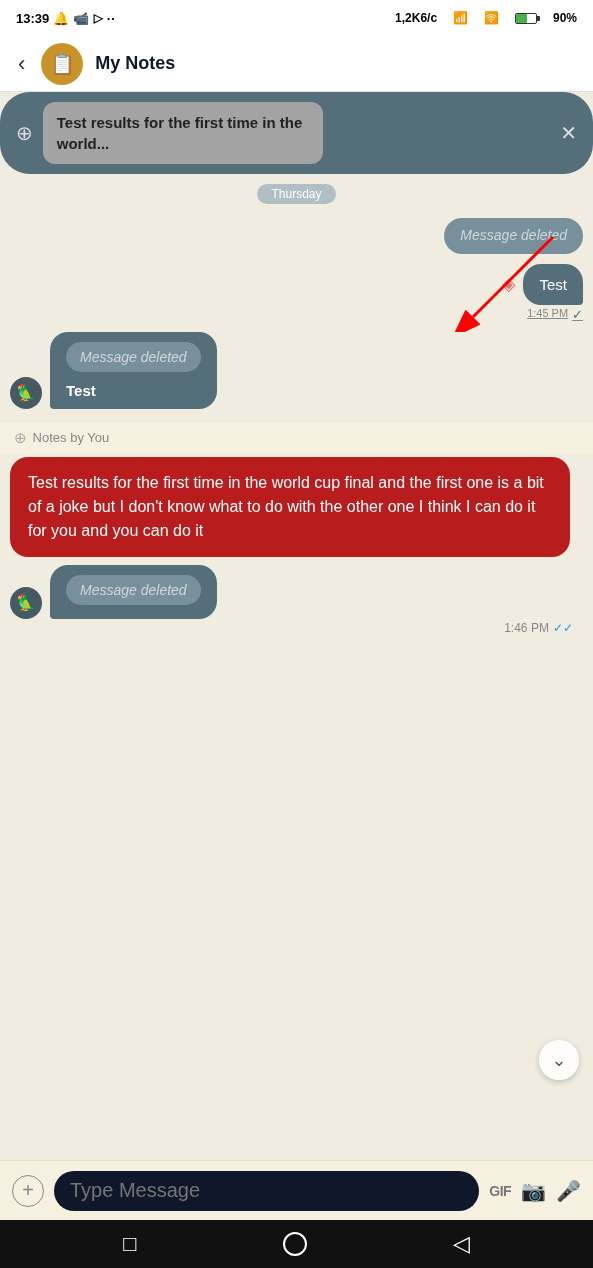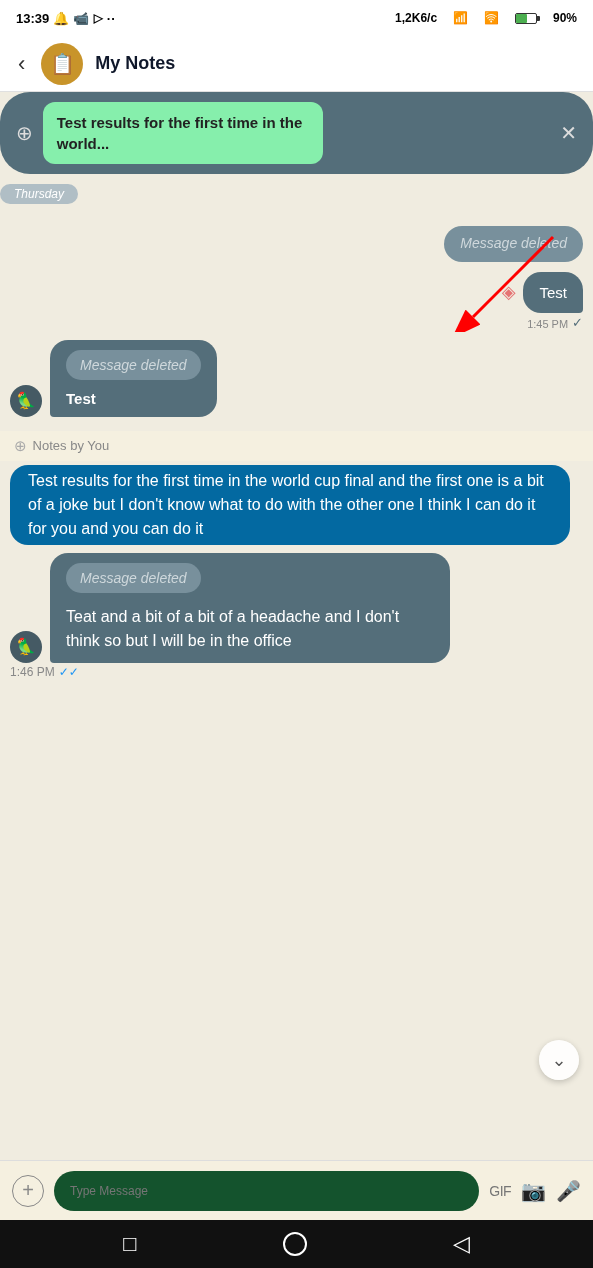--- a/index.html
+++ b/index.html
@@ -63,23 +63,23 @@
     .chat-area {
       flex: 1;
       background: #f0ece0;
       padding: 0;
       position: relative;
       overflow: hidden;
     }
 
     
     .day-divider {
-      margin: 10px 0 24px;
+      text-align: center;
+      margin: 10px 0 16px;
       position: relative;
-      font-style: italic;
     }
     .day-divider span {
       background: #b0bec5;
       color: #fff;
       font-size: 12px;
       padding: 3px 14px;
       border-radius: 10px;
     }
 
     
@@ -91,21 +91,21 @@
       padding: 10px 16px;
       display: flex;
       align-items: center;
       gap: 10px;
       width: 100%;
     }
     .pin-icon-small {
       color: #ddd; font-size: 20px; flex-shrink: 0;
     }
     .pinned-bubble {
-      background: #86efac;
+      background: #a3a3a3;
       border-radius: 12px;
       padding: 10px 14px;
       font-size: 15px;
       font-weight: 600;
       color: #222;
       max-width: 280px;
       line-height: 1.4;
     }
     .close-pin-btn {
       margin-left: auto;
@@ -143,21 +143,21 @@
       color: #cfd8dc;
       font-style: italic;
       border-radius: 18px;
       padding: 8px 16px;
       font-size: 14px;
     }
     .msg-out .meta {
       color: #888;
       font-size: 11px;
       margin-top: 2px;
-      display: flex; align-items: flex-end; gap: 4px;
+      display: flex; align-items: flex-start; gap: 4px; text-decoration: underline;
     }
     .check-mark { color: #546e7a; font-size: 13px; }
     .warning-icon { color: #e57373; font-size: 18px; }
 
     
     .msg-in {
       display: flex;
       flex-direction: column;
       align-items: flex-start;
       margin-bottom: 6px;
@@ -200,24 +200,24 @@
     .pin-banner-icon { font-size: 15px; color: #aaa; }
 
     
     .msg-long-out {
       display: flex;
       flex-direction: column;
       align-items: flex-start;
       margin: 0 10px 8px;
     }
     .msg-long-bubble {
-      background: #0369a1;
+      background: #b91c1c;
       color: #fff;
       border-radius: 18px;
-      padding: 4px 18px;
+      padding: 14px 18px;
       font-size: 16px;
       line-height: 1.5;
       width: 100%;
       max-width: 560px;
     }
 
     
     .scroll-btn {
       position: absolute;
       bottom: 80px;
@@ -231,21 +231,21 @@
       font-size: 18px;
       color: #555;
     }
 
     
     .msg-meta-right {
       text-align: right;
       padding-right: 14px;
       font-size: 12px;
       color: #888;
-      display: flex; align-items: center; justify-content: flex-start; gap: 4px;
+      display: flex; align-items: center; justify-content: flex-end; gap: 4px;
       margin-top: 2px;
     }
     .blue-check { color: #2196f3; }
 
     
     .input-bar {
       background: #f5f0e0;
       border-top: 1px solid #ddd;
       display: flex;
       align-items: center;
@@ -253,33 +253,33 @@
       gap: 10px;
       height: 60px;
     }
     .add-btn {
       width: 32px; height: 32px; border-radius: 50%; border: 1.5px solid #888;
       display: flex; align-items: center; justify-content: center;
       color: #888; font-size: 20px; cursor: pointer; flex-shrink: 0;
     }
     .input-field {
       flex: 1;
-      background: #14532d;
+      background: #0f172a;
       border-radius: 22px;
       border: none;
       outline: none;
       padding: 8px 16px;
-      font-size: 12px;
+      font-size: 20px;
       color: #999;
       height: 40px;
     }
     .gif-btn, .camera-btn, .mic-btn {
       color: #777; font-size: 20px; cursor: pointer; flex-shrink: 0;
     }
-    .gif-btn { font-size: 14px; font-weight: 400; color: #777; letter-spacing: -0.5px; }
+    .gif-btn { font-size: 14px; font-weight: 700; color: #777; letter-spacing: -0.5px; }
 
     
     .nav-bar {
       background: #111;
       height: 48px;
       display: flex;
       align-items: center;
       justify-content: space-around;
       padding: 0 50px;
     }
@@ -399,23 +399,20 @@
     </div>
   </div>
 
   <div class="msg-in" style="padding:0 10px 60px;">
     <div class="msg-in-row">
       <div class="avatar-small">🦜</div>
       <div style="background:#546e7a;border-radius:18px 18px 18px 4px;padding:10px 16px;max-width:400px;">
         <div class="deleted-msg">
           <em>Message deleted</em>
         </div>
-        <div style="color:#fff;font-size:16px;margin-top:8px;line-height:1.5;">
-          <span>Teat and a bit of a bit of a headache and I don't think so but I will be in the office</span>
-        </div>
       </div>
     </div>
     <div class="msg-meta-right" style="width:100%;padding-right:10px;">
       <span>1:46 PM</span>
       <span class="blue-check">✓✓</span>
     </div>
   </div>
 
   <div class="scroll-btn">
     <span>⌄</span>

